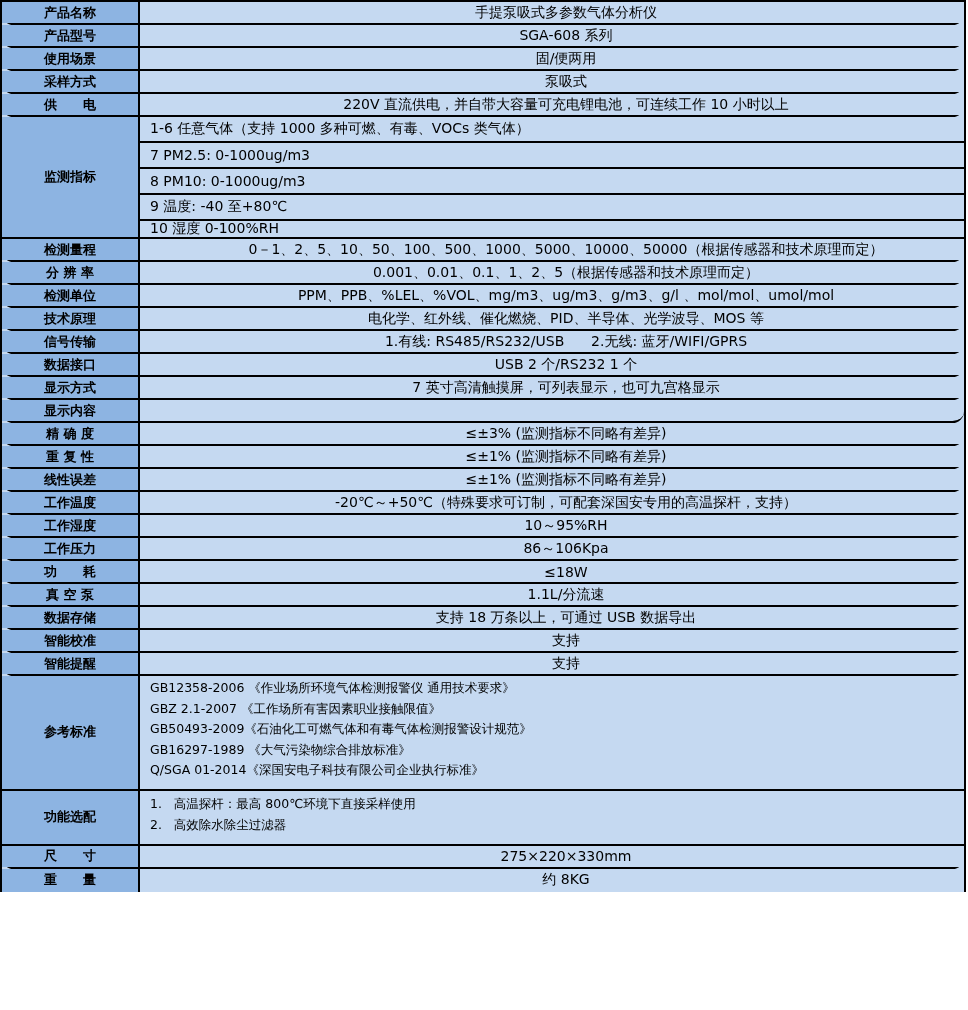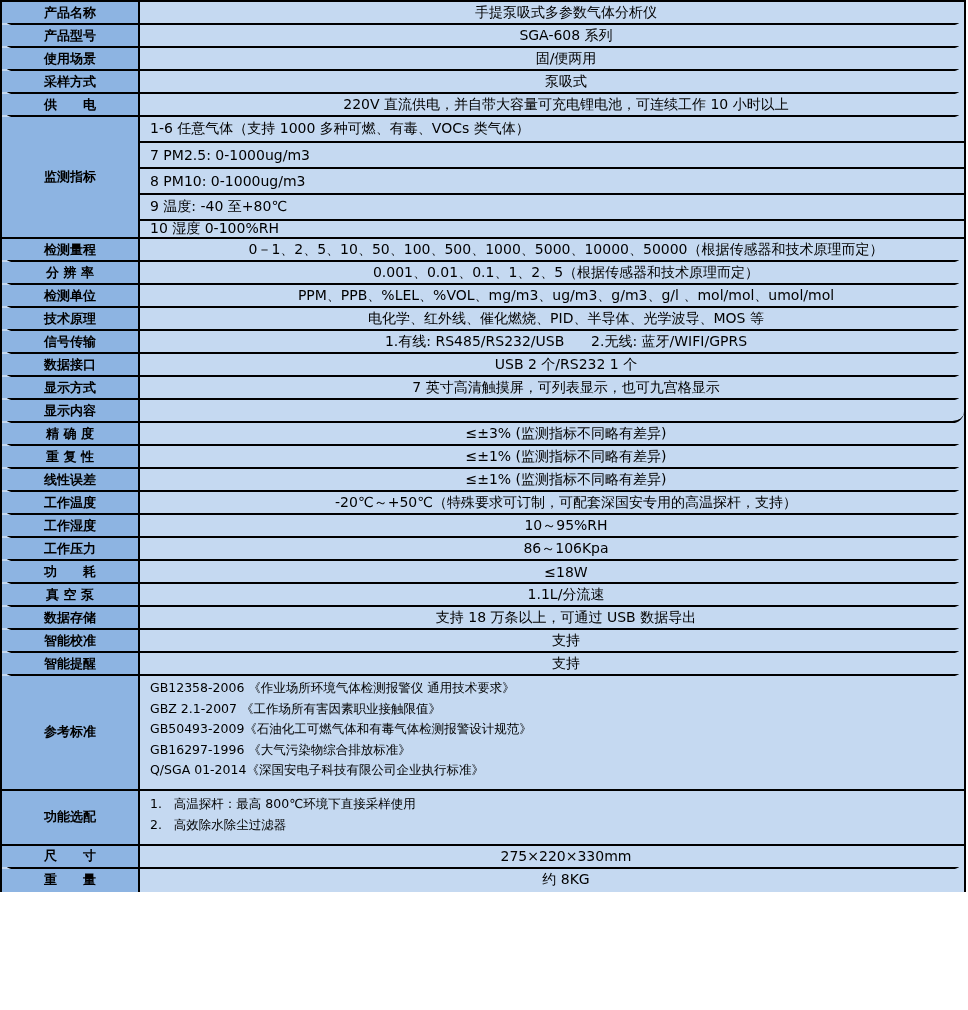--- a/index.html
+++ b/index.html
@@ -194,21 +194,21 @@
       <div class="label-cell">智能提醒</div>
       <div class="value-wrap value-cell">支持</div>
     </div>
     <div class="row">
       <div class="label-cell">参考标准</div>
       <div class="value-wrap">
         <div class="lines tall">
           <div class="line">GB12358-2006 《作业场所环境气体检测报警仪 通用技术要求》</div>
           <div class="line">GBZ 2.1-2007 《工作场所有害因素职业接触限值》</div>
           <div class="line">GB50493-2009《石油化工可燃气体和有毒气体检测报警设计规范》</div>
-          <div class="line">GB16297-1996 《大气污染物综合排放标准》</div>
+          <div class="line">GB16297-1989 《大气污染物综合排放标准》</div>
           <div class="line">Q/SGA 01-2014《深国安电子科技有限公司企业执行标准》</div>
         </div>
       </div>
     </div>
     <div class="row">
       <div class="label-cell">功能选配</div>
       <div class="value-wrap">
         <div class="lines short">
           <div class="line">1.   高温探杆：最高 800℃环境下直接采样使用</div>
           <div class="line">2.   高效除水除尘过滤器</div>

